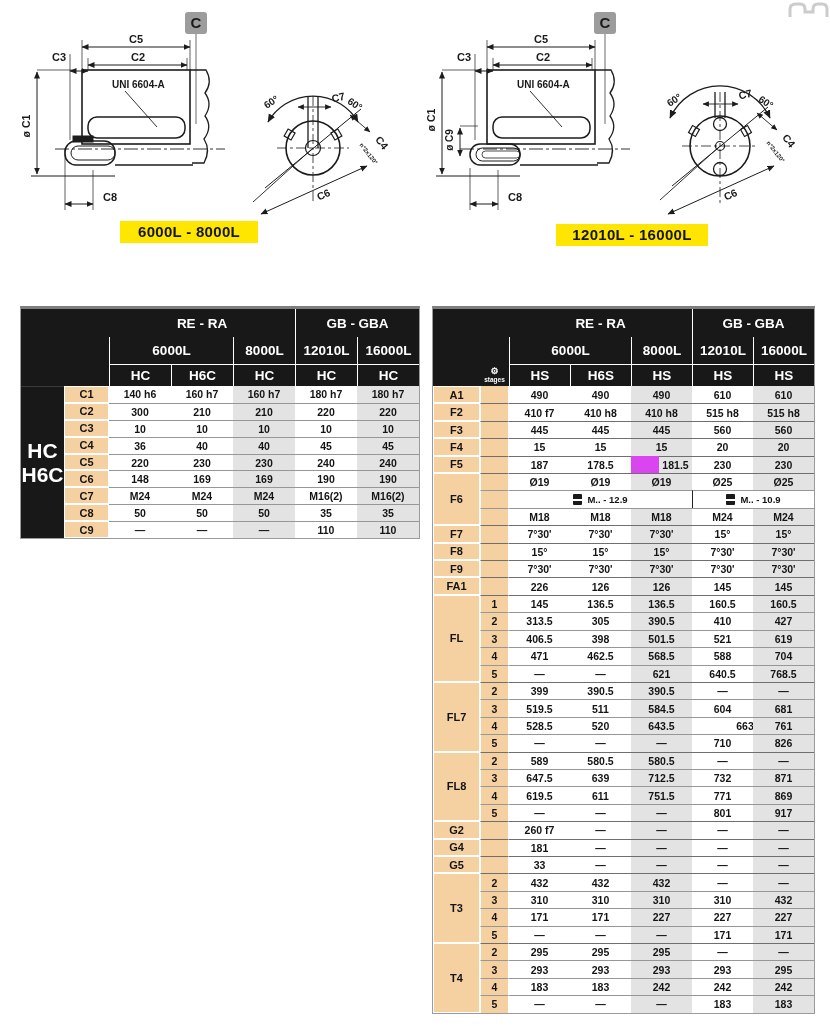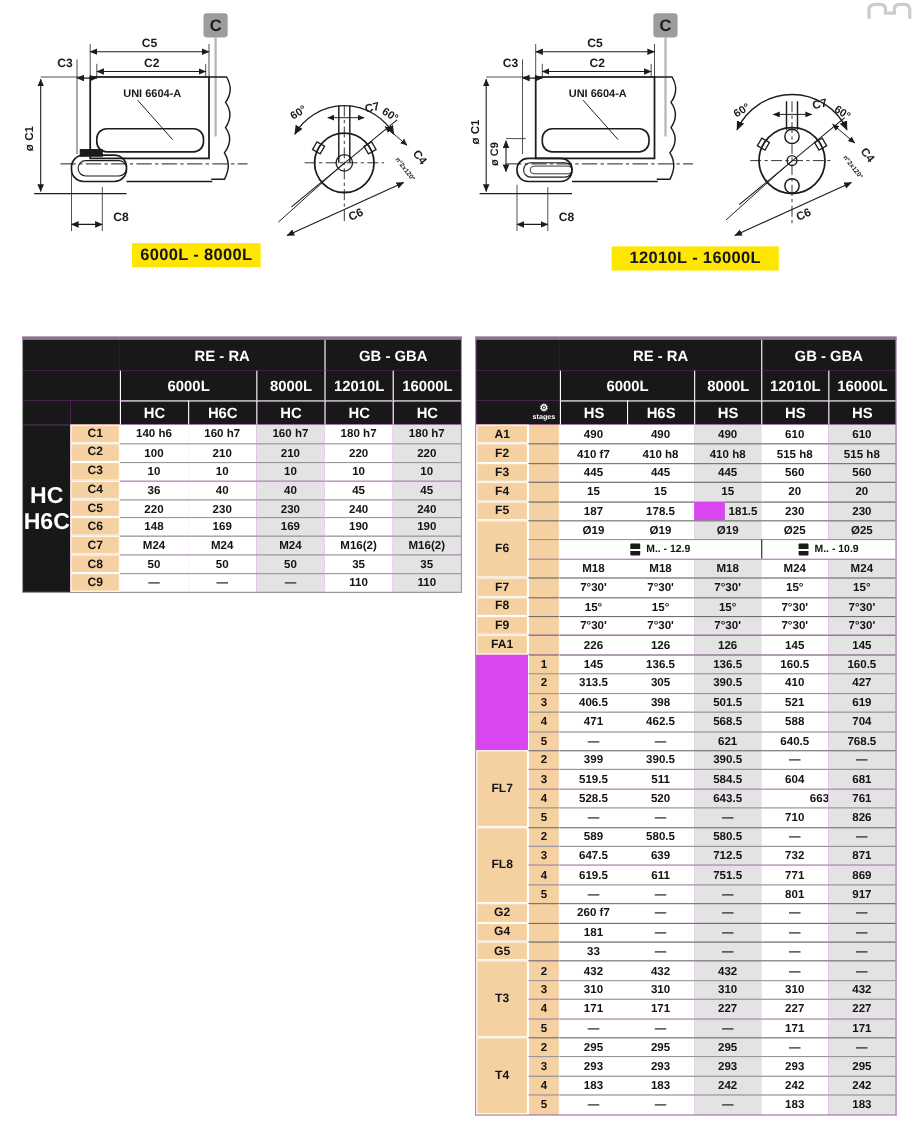--- a/index.html
+++ b/index.html
@@ -108,21 +108,21 @@
       <text x="15" y="118" text-anchor="middle" font-size="10.5" font-weight="bold" transform="rotate(-90,15,118)">ø C1</text>
       <text x="95" y="193" text-anchor="middle" font-size="11" font-weight="bold">C8</text>
       <text x="258" y="97" text-anchor="middle" font-size="10" font-weight="bold" transform="rotate(-33,258,97)">60°</text>
       <text x="338" y="99" text-anchor="middle" font-size="10" font-weight="bold" transform="rotate(33,338,99)">60°</text>
       <text x="324" y="93" text-anchor="middle" font-size="10.5" font-weight="bold" transform="rotate(-12,324,93)">C7</text>
       <text x="364" y="137" text-anchor="middle" font-size="10.5" font-weight="bold" transform="rotate(52,364,137)">C4</text>
       <text x="352" y="147" text-anchor="middle" font-size="6" font-weight="bold" transform="rotate(52,352,147)">n°2x120°</text>
       <text x="310" y="190" text-anchor="middle" font-size="10.5" font-weight="bold" transform="rotate(-25,310,190)">C6</text>
     </g>
   </svg>
-  <div class="cap" style="left:120px;top:221px;width:117px">6000L - 8000L</div>
+  <div class="cap" style="left:120px;top:221px;width:138px">6000L - 8000L</div>
 
   <svg class="dwg" style="left:420px;top:8px" width="400" height="214" viewBox="0 0 400 214">
     <g stroke="#1c1c1c" fill="none" stroke-width="1">
       <line x1="185" y1="26" x2="185" y2="116" stroke="#b5b5b5" stroke-width="2"></line>
       <rect x="174" y="4" width="22" height="22" rx="3" fill="#9c9c9c" stroke="none"></rect>
       <line x1="67" y1="32" x2="67" y2="62" stroke-width="0.7"></line>
       <line x1="175" y1="32" x2="175" y2="62" stroke-width="0.7"></line>
       <line x1="67" y1="39" x2="175" y2="39" marker-start="url(#ar)" marker-end="url(#ar)"></line>
       <line x1="73" y1="50" x2="73" y2="62" stroke-width="0.7"></line>
       <line x1="172" y1="50" x2="172" y2="62" stroke-width="0.7"></line>
@@ -208,21 +208,21 @@
         <span>HC</span>
         <span>H6C</span>
       </div>
       <div class="lab" style="grid-area: 4 / 2;">C1</div>
       <div class="d" style="grid-area: 4 / 3;">140 h6</div>
       <div class="d" style="grid-area: 4 / 4;">160 h7</div>
       <div class="d shade" style="grid-area: 4 / 5;">160 h7</div>
       <div class="d" style="grid-area: 4 / 6;">180 h7</div>
       <div class="d shade" style="grid-area: 4 / 7;">180 h7</div>
       <div class="lab" style="grid-area: 5 / 2;">C2</div>
-      <div class="d bt" style="grid-area: 5 / 3;">100</div>
+      <div class="d bt" style="grid-area: 5 / 3;">300</div>
       <div class="d bt" style="grid-area: 5 / 4;">210</div>
       <div class="d shade bt" style="grid-area: 5 / 5;">210</div>
       <div class="d bt" style="grid-area: 5 / 6;">220</div>
       <div class="d shade bt" style="grid-area: 5 / 7;">220</div>
       <div class="lab" style="grid-area: 6 / 2;">C3</div>
       <div class="d bt" style="grid-area: 6 / 3;">10</div>
       <div class="d bt" style="grid-area: 6 / 4;">10</div>
       <div class="d shade bt" style="grid-area: 6 / 5;">10</div>
       <div class="d bt" style="grid-area: 6 / 6;">10</div>
       <div class="d shade bt" style="grid-area: 6 / 7;">10</div>
@@ -360,20 +360,21 @@
       <div class="d shade sec" style="grid-area: 14 / 5;">7°30'</div>
       <div class="d sec" style="grid-area: 14 / 6;">7°30'</div>
       <div class="d shade sec" style="grid-area: 14 / 7;">7°30'</div>
       <div class="lab" style="grid-area: 15 / 1; text-align: center;">FA1</div>
       <div class="stg sec" style="grid-area: 15 / 2;"></div>
       <div class="d sec" style="grid-area: 15 / 3;">226</div>
       <div class="d sec" style="grid-area: 15 / 4;">126</div>
       <div class="d shade sec" style="grid-area: 15 / 5;">126</div>
       <div class="d sec" style="grid-area: 15 / 6;">145</div>
       <div class="d shade sec" style="grid-area: 15 / 7;">145</div>
+      <div class="lab" style="grid-area: 16 / 1 / span 5;">FL</div>
       <div class="stg sec" style="grid-area: 16 / 2;">1</div>
       <div class="d sec" style="grid-area: 16 / 3;">145</div>
       <div class="d sec" style="grid-area: 16 / 4;">136.5</div>
       <div class="d shade sec" style="grid-area: 16 / 5;">136.5</div>
       <div class="d sec" style="grid-area: 16 / 6;">160.5</div>
       <div class="d shade sec" style="grid-area: 16 / 7;">160.5</div>
       <div class="stg bt" style="grid-area: 17 / 2;">2</div>
       <div class="d bt" style="grid-area: 17 / 3;">313.5</div>
       <div class="d bt" style="grid-area: 17 / 4;">305</div>
       <div class="d shade bt" style="grid-area: 17 / 5;">390.5</div>

